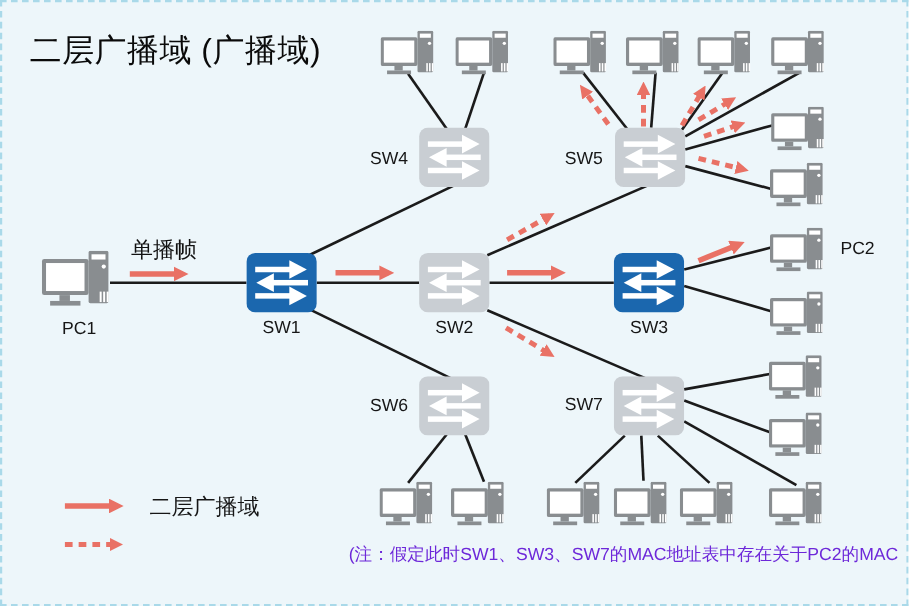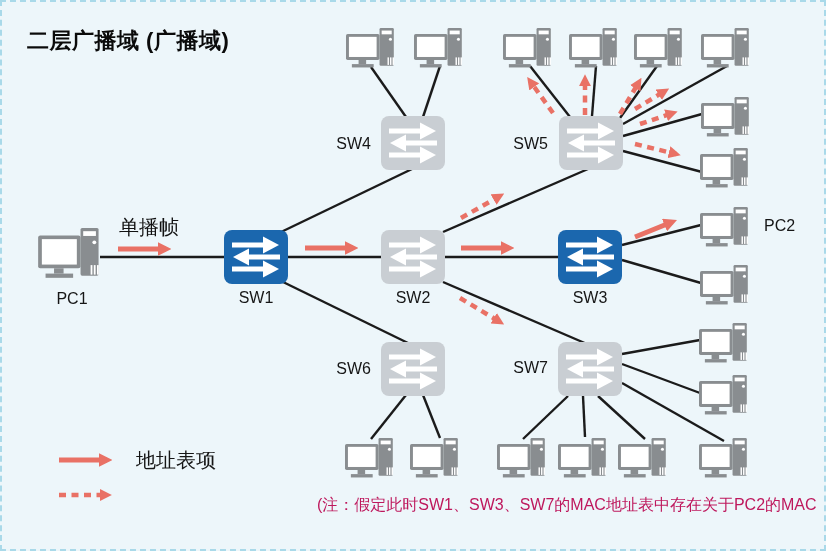--- a/index.html
+++ b/index.html
@@ -8,21 +8,21 @@
     width:826px;height:551px;
     box-sizing:border-box;
     background:#edf6fa;
     border:2px dashed #a9d9e9;
     overflow:hidden;
     font-family:"Liberation Sans", sans-serif;
   }
   .diagram-svg{position:absolute;left:0;top:0;}
   .title{
     position:absolute;left:25px;top:24px;
-    font-size:22px;font-weight:bold;color:#0a0a0a;
+    font-size:29px;font-weight:normal;color:#0a0a0a;
     letter-spacing:0.5px;
   }
   .link{stroke:#1b1b1b;stroke-width:2.4;fill:none;}
   .flow{stroke:#e97165;stroke-width:5;fill:none;}
   .flow.dashed{stroke-width:4.5;stroke-dasharray:7 5.5;}
   .sw-blue{color:#1b67ae;}
   .sw-gray{color:#c9ced3;}
   .pc{color:#898d90;}
   .node-label{
     font-family:"Liberation Sans", sans-serif;
@@ -31,21 +31,21 @@
   .frame-label{
     font-family:"Liberation Sans", sans-serif;
     font-size:20px;fill:#111111;
   }
   .legend{position:absolute;left:55px;top:444px;}
   .legend-row{display:flex;align-items:center;height:28px;margin-bottom:7px;}
   .legend-row svg{margin-right:15px;}
   .legend-label{font-size:20px;color:#161616;}
   .note{
     position:absolute;left:306px;top:491px;width:516px;
-    font-size:16px;line-height:23px;color:#be185d;
+    font-size:16px;line-height:23px;color:#6d28d9;
     white-space:nowrap;
   }
   .note .l1{padding-left:9px;}
 </style>
 </head>
 <body>
 
 <div class="canvas">
 
   <svg class="diagram-svg" width="826" height="551" viewBox="0 0 826 551">
@@ -170,21 +170,21 @@
     </g>
   </svg>
 
   <div class="title">二层广播域 (广播域)</div>
 
   <div class="legend">
     <div class="legend-row">
       <svg width="64" height="16">
         <line x1="2" y1="8" x2="50" y2="8" stroke="#e97165" stroke-width="5" marker-end="url(#rh)"></line>
       </svg>
-      <span class="legend-label">地址表项</span>
+      <span class="legend-label">二层广播域</span>
     </div>
     <div class="legend-row">
       <svg width="64" height="16">
         <line x1="2" y1="8" x2="50" y2="8" stroke="#e97165" stroke-width="4.5" stroke-dasharray="7 5.5" marker-end="url(#rh)"></line>
       </svg>
     </div>
   </div>
 
   <div class="note">
     <div class="l1">(注：假定此时SW1、SW3、SW7的MAC地址表中存在关于PC2的MAC</div>

